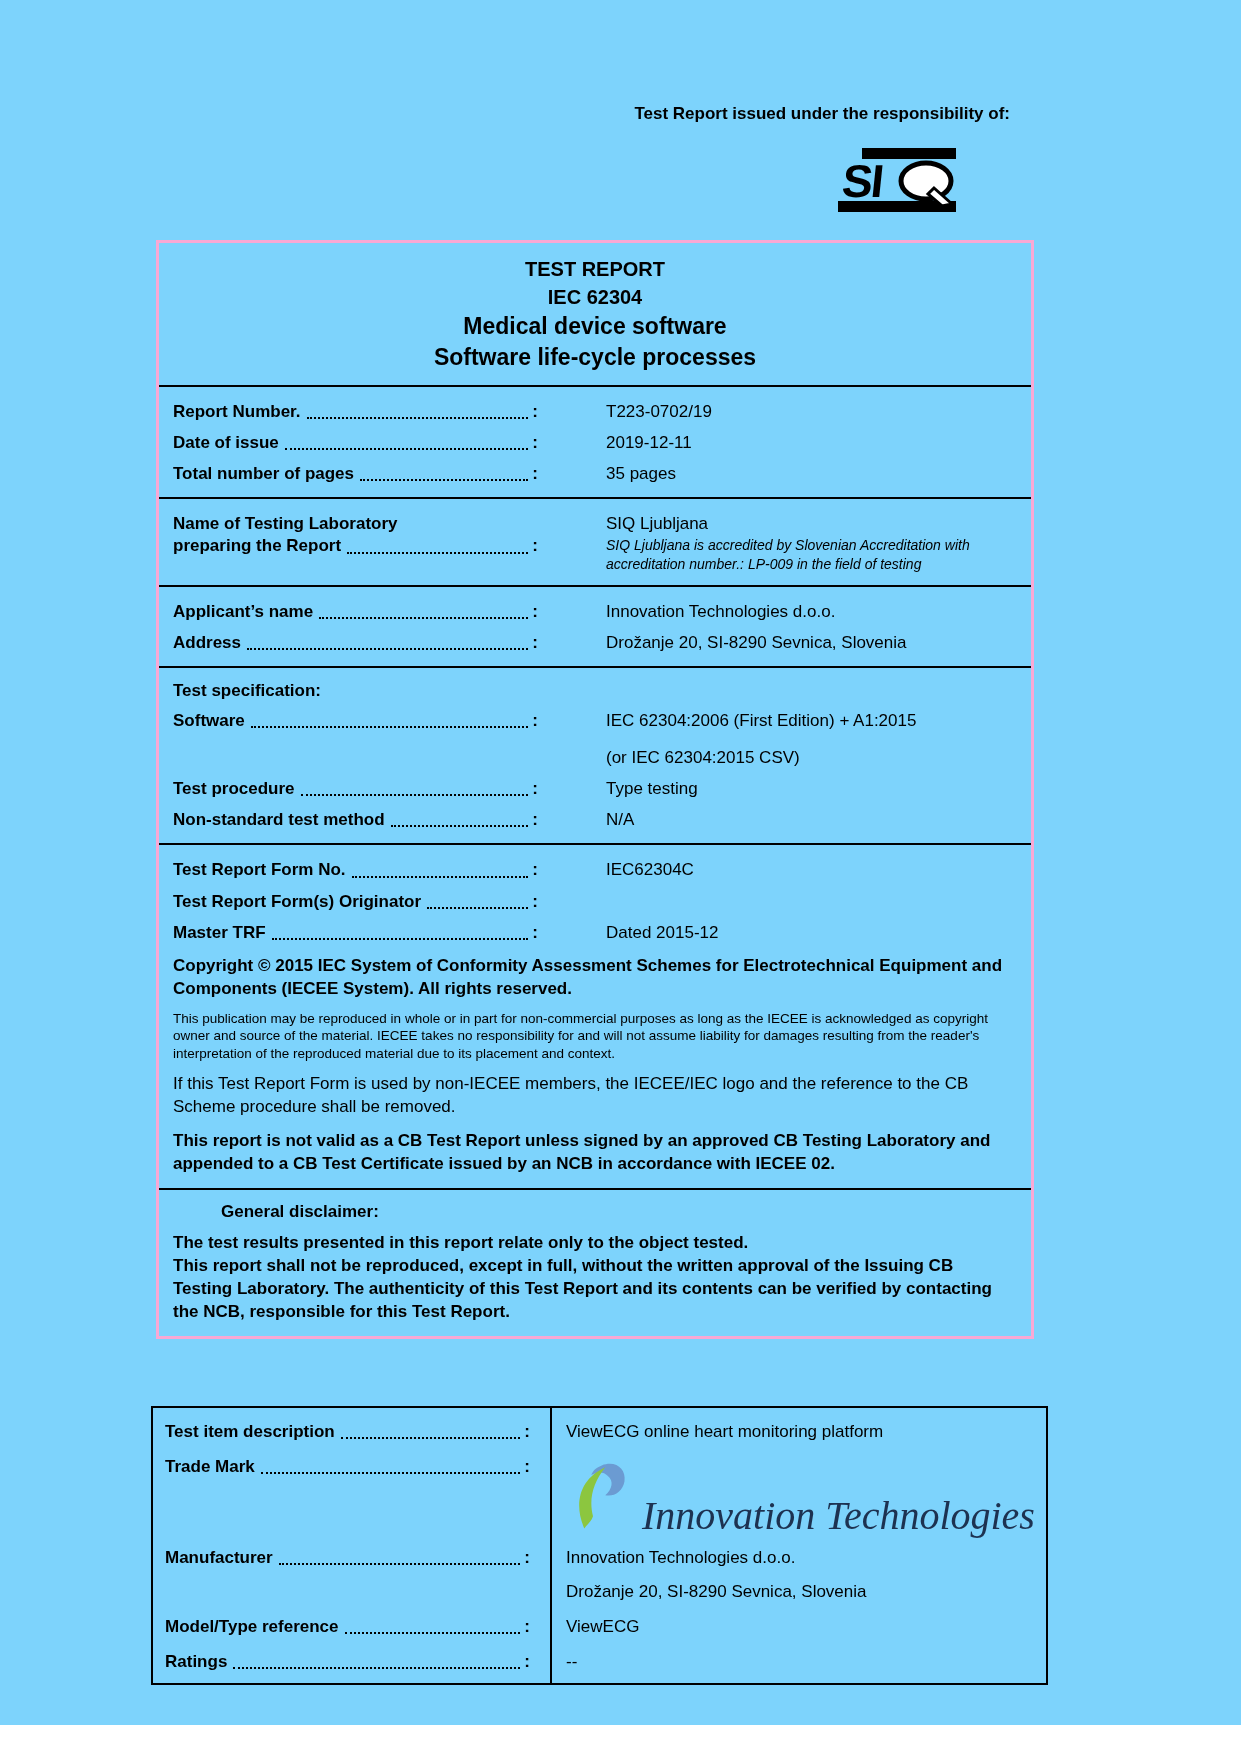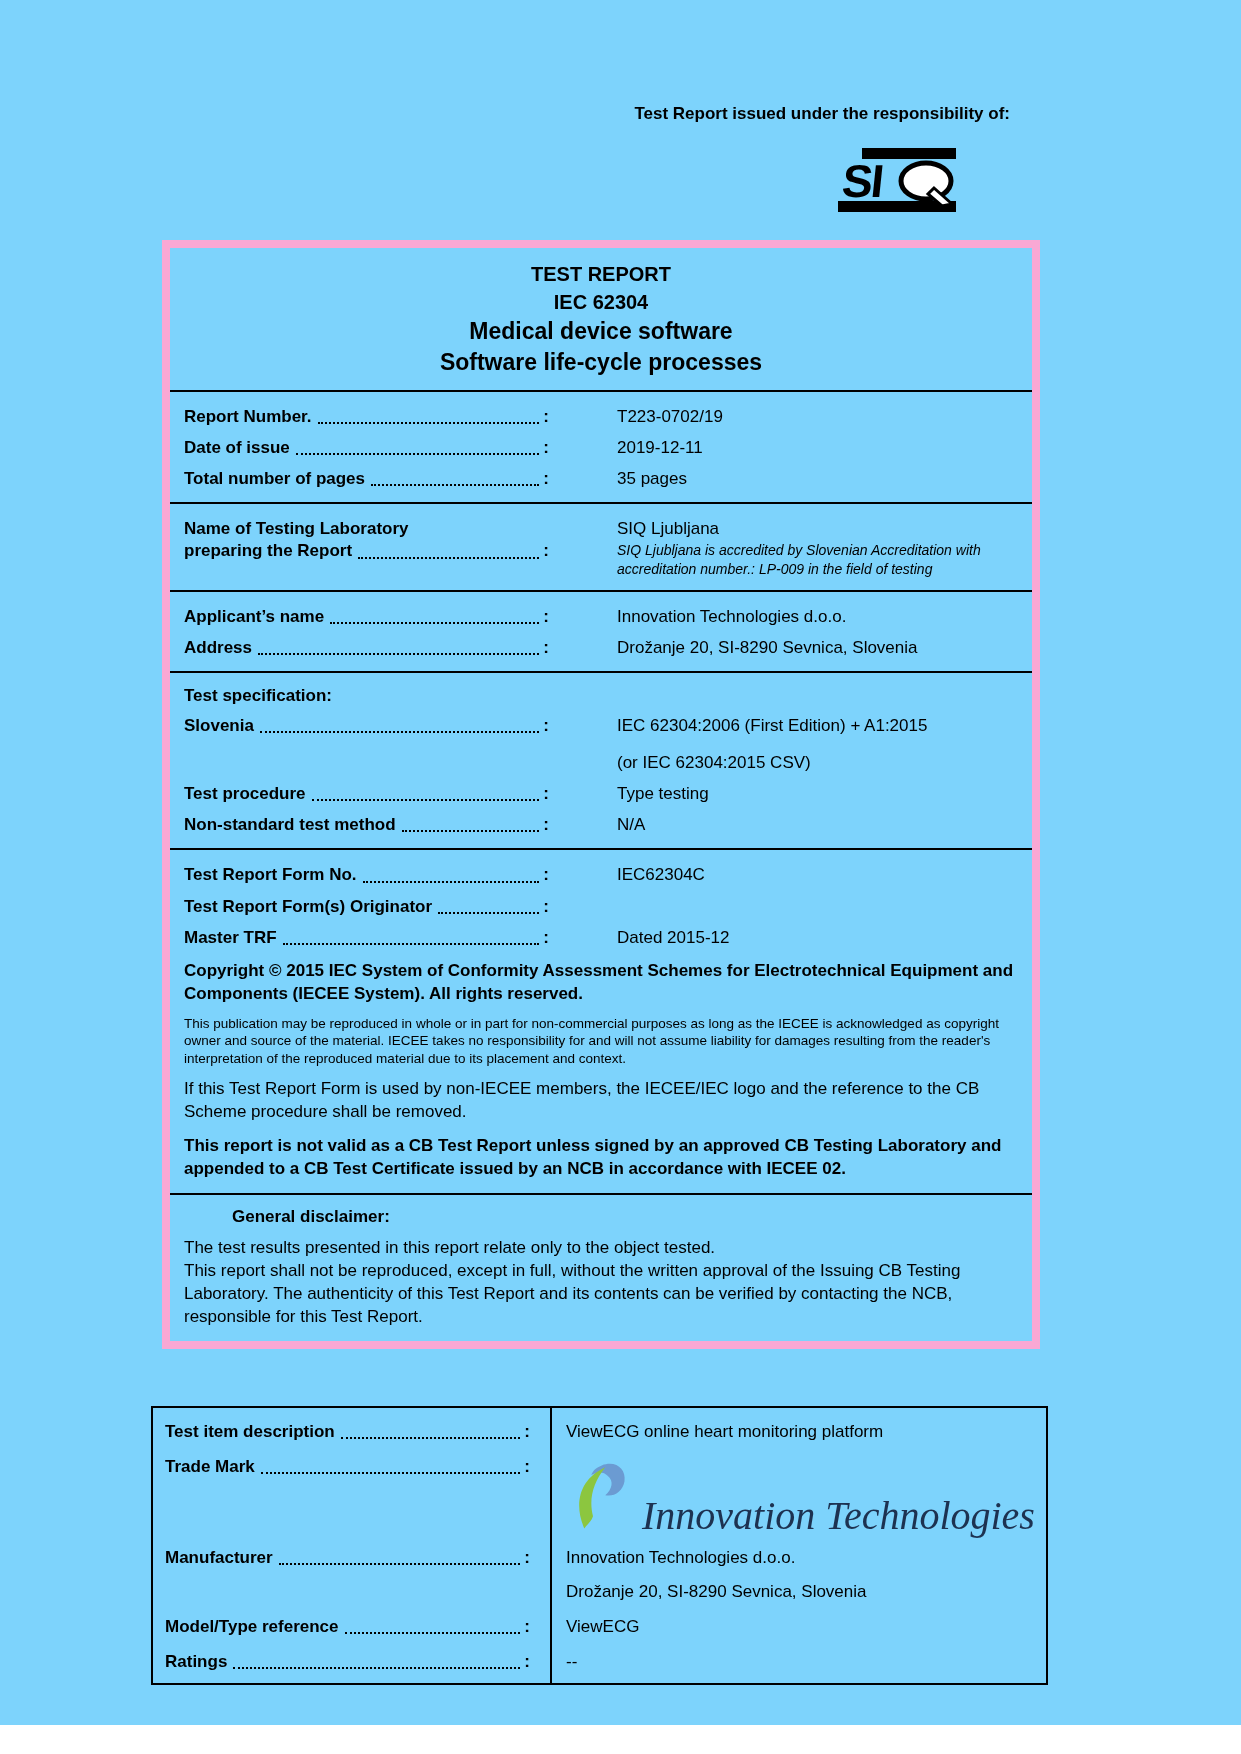--- a/index.html
+++ b/index.html
@@ -12,43 +12,43 @@
   }
   
   .resp-line{
     position:absolute;top:104px;right:231px;
     font-size:17px;font-weight:bold;white-space:nowrap;
   }
   
   .siq-logo{position:absolute;top:148px;left:838px;width:118px;height:64px;}
   
   .report-table{
-    position:absolute;top:240px;left:162px;width:878px;
-    border:8px solid #f9a8d4;box-sizing:border-box;
+    position:absolute;top:240px;left:156px;width:878px;
+    border:3px solid #f9a8d4;box-sizing:border-box;
   }
   .section{padding:5px 14px 12px 14px;border-top:2px solid #000;}
   .section:first-child{border-top:none;}
   .title-block{text-align:center;padding:12px 10px 12px 10px;}
   .title-sm{font-size:20px;font-weight:bold;line-height:1.4;}
   .title-lg{font-size:23px;font-weight:bold;line-height:1.35;}
   .row{display:flex;margin-top:9px;font-size:17px;line-height:1.3;gap:40px;}
   .lbl{flex:0 0 365px;font-weight:bold;}
   .lblflex{display:flex;align-items:flex-end;width:100%;}
   .lbl-txt{white-space:nowrap;}
   .dots{flex:1 1 auto;min-width:10px;border-bottom:2px dotted #000;margin:0 4px 4px 6px;}
   .colon{font-weight:bold;}
   .val{flex:1 1 auto;padding-left:28px;}
   .val-line2{margin-top:15px;}
   .note{font-style:italic;font-size:14px;line-height:1.3;margin-top:1px;}
   .spec-heading{font-size:17px;font-weight:bold;margin-top:8px;}
   .para{font-size:17px;line-height:1.35;margin-top:11px;}
   .para-bold{font-weight:bold;}
   .para-small{font-size:13.5px;line-height:1.3;margin-top:9px;}
   .disc-heading{font-size:17px;font-weight:bold;margin-top:7px;margin-left:48px;}
-  .disc-para{font-size:17px;line-height:1.35;margin-top:10px;}
+  .disc-para{font-size:17px;line-height:1.35;margin-top:10px;font-weight:bold;}
   
   .item-table{
     position:absolute;top:1406px;left:151px;width:897px;
     border:2px solid #000;box-sizing:border-box;
     padding-bottom:10px;
   }
   .item-table::after{
     content:"";position:absolute;top:0;bottom:0;left:397px;width:2px;background:#000;
   }
   .irow{display:flex;font-size:17px;line-height:1.3;}
@@ -161,21 +161,21 @@
           </div>
         <div class="val">Drožanje 20, SI-8290 Sevnica, Slovenia</div>
       </div>
     </div>
 
     <div class="section">
       <div class="spec-heading">Test specification:</div>
       <div class="row">
         <div class="lbl">
             <div class="lblflex">
-              <span class="lbl-txt">Slovenia</span>
+              <span class="lbl-txt">Software</span>
               <span class="dots"></span>
               <span class="colon">:</span>
             </div>
           </div>
         <div class="val">
           <div>IEC 62304:2006 (First Edition) + A1:2015</div>
           <div class="val-line2">(or IEC 62304:2015 CSV)</div>
         </div>
       </div>
       <div class="row">

